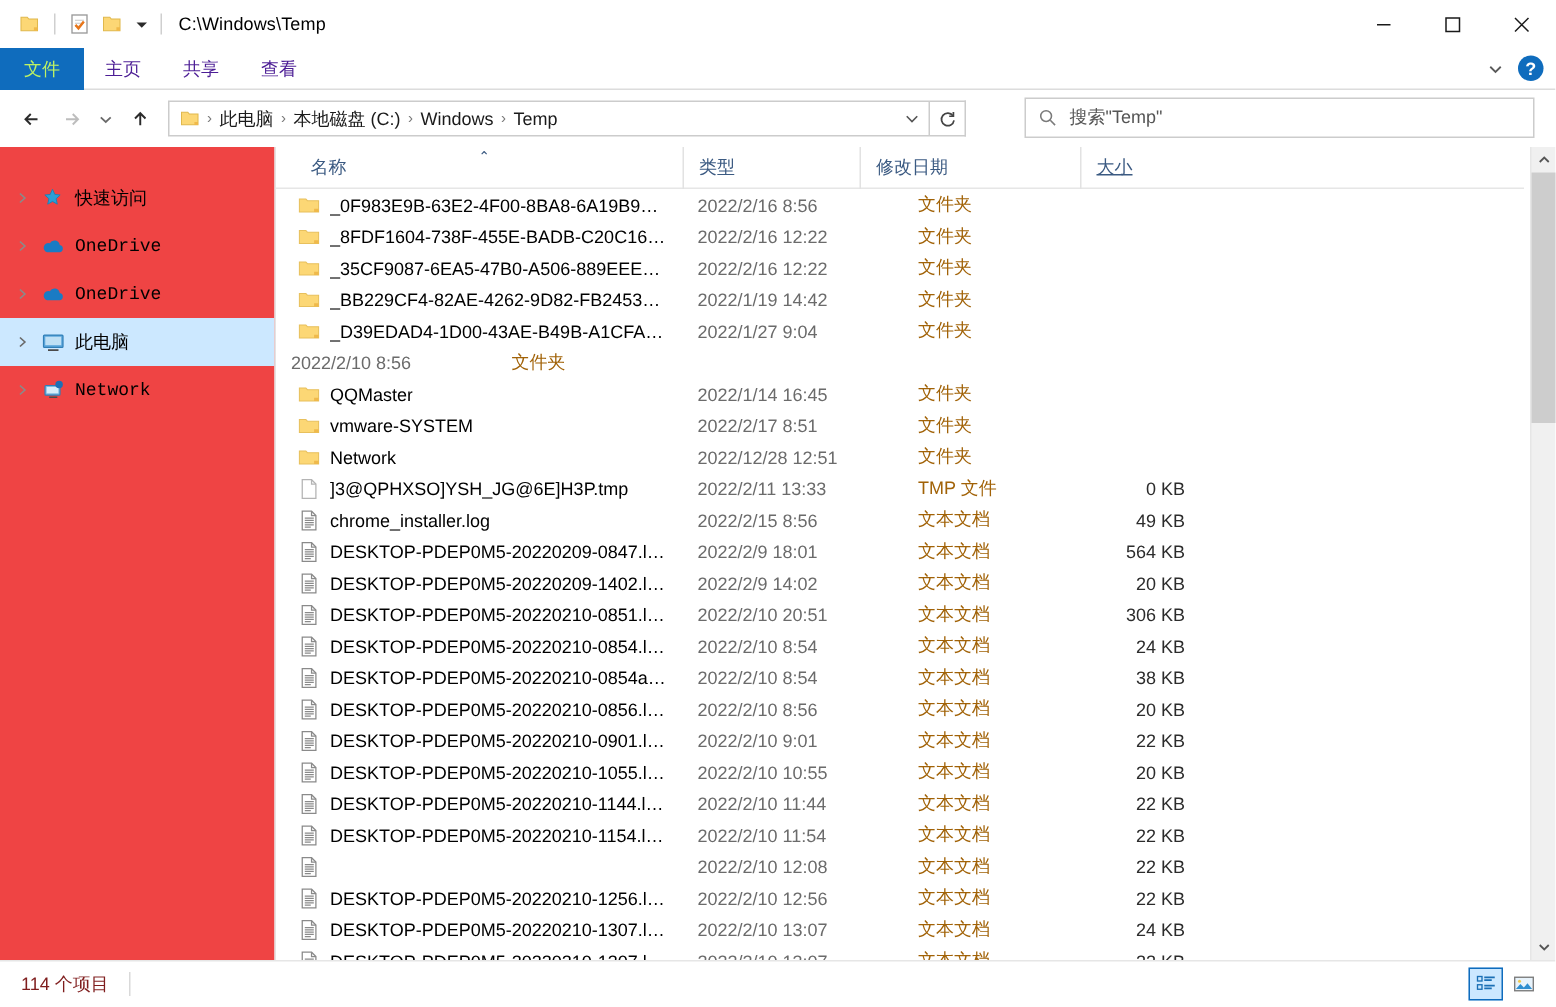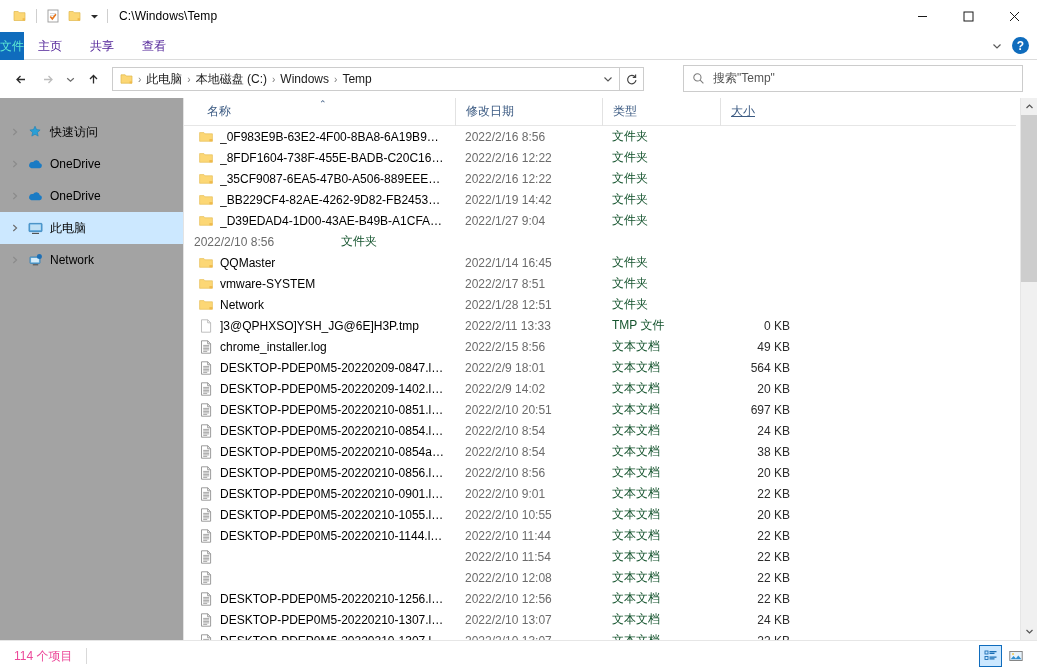--- a/index.html
+++ b/index.html
@@ -36,21 +36,21 @@
   
   .ribbon {
     position: absolute; top: 32px; left: 0; width: 1037px; height: 28px;
     background: #ffffff; display: flex; align-items: stretch;
     border-bottom: 1px solid #dcdcdc;
   }
   .rtab {
     display: flex; align-items: center; justify-content: center;
     font-size: 12px; color: #4c1d95; padding: 0 14px; height: 28px;
   }
-  .rtab.file { background: #0f6cbd; color: #5eead4; padding: 0 0; }
+  .rtab.file { background: #0f6cbd; color: #bef264; padding: 0 16px; }
   .ribbon-right { margin-left: auto; display: flex; align-items: center; gap: 6px; padding-right: 8px; }
   .help-circle {
     width: 17px; height: 17px; border-radius: 50%; background: #0f6cbd;
     color: #fff; font-size: 12px; font-weight: bold;
     display: flex; align-items: center; justify-content: center;
   }
 
   
   .addrbar {
     position: absolute; top: 61px; left: 0; width: 1037px; height: 36px;
@@ -77,21 +77,21 @@
   .searchbox {
     position: absolute; left: 683px; top: 65px; width: 340px; height: 27px;
     border: 1px solid #cccccc; background: #fff;
     display: flex; align-items: center; padding-left: 8px; gap: 8px;
   }
   .search-ph { font-size: 12px; color: #555; }
 
   
   .sidebar {
     position: absolute; top: 98px; left: 0; width: 183px; height: 542px;
-    background: #a3a3a3; padding-top: 18px; overflow: hidden;
+    background: #ef4444; padding-top: 18px; overflow: hidden; font-family: Liberation Mono, monospace;
   }
   .side-item {
     height: 32px; display: flex; align-items: center; padding-left: 6px; gap: 0;
   }
   .side-item.selected { background: #cce8ff; }
   .side-arrow {
     width: 18px; height: 32px; display: flex; align-items: center; justify-content: center;
     color: #8a8a8a; font-size: 9px;
   }
   .side-icon { width: 22px; display: flex; align-items: center; justify-content: center; }
@@ -125,21 +125,21 @@
   }
 
   .rows { position: relative; }
   .row {
     height: 21px; display: flex; align-items: center; white-space: nowrap;
   }
   .cell { font-size: 12px; display: flex; align-items: center; overflow: hidden; }
   .cell.name { width: 271px; padding-left: 14px; gap: 6px; color: #000; }
   .cell.name .txt { overflow: hidden; text-overflow: ellipsis; white-space: nowrap; }
   .cell.date { width: 147px; padding-left: 10px; color: #6b6b6b; }
-  .cell.type { width: 118px; padding-left: 10px; color: #14532d; }
+  .cell.type { width: 118px; padding-left: 10px; color: #a16207; }
   .cell.size { width: 80px; padding-right: 10px; color: #2c2c2c; justify-content: flex-end; }
 
   
   .ficon { width: 16px; height: 16px; flex: 0 0 16px; position: relative; }
 
   
   .scrollbar {
     position: absolute; right: 0; top: 98px; width: 17px; height: 542px;
     background: #f0f0f0; border-left: 1px solid #e6e6e6;
   }
@@ -152,21 +152,21 @@
     position: absolute; top: 17px; left: 0; width: 17px; height: 167px;
     background: #cdcdcd;
   }
 
   
   .statusbar {
     position: absolute; left: 0; bottom: 0; width: 1037px; height: 31px;
     background: #ffffff; border-top: 1px solid #e6e6e6;
     display: flex; align-items: center;
   }
-  .status-text { font-size: 12px; color: #ec4899; padding-left: 14px; text-align: right; }
+  .status-text { font-size: 12px; color: #7f1d1d; padding-left: 14px; text-align: right; }
   .status-sep { width: 1px; height: 16px; background: #d9d9d9; margin-left: 14px; }
   .view-btns { margin-left: auto; display: flex; gap: 2px; padding-right: 10px; }
   .vbtn {
     width: 23px; height: 22px; display: flex; align-items: center; justify-content: center;
     border: 1px solid transparent;
   }
   .vbtn.active { background: #cce8ff; border-color: #0f6cbd; }
 </style>
 </head>
 <body>
@@ -379,26 +379,26 @@
   </div>
 
   <div class="vsplit"></div>
 
   <div class="listarea">
     <div class="colhead">
       <div class="col name">
         <span class="sortmark">⌃</span>
         <span>名称</span>
       </div>
+      <div class="col type">
+        <span>类型</span>
+      </div>
       <div class="col date">
         <span>修改日期</span>
       </div>
-      <div class="col type">
-        <span>类型</span>
-      </div>
       <div class="col size">
         <span>大小</span>
       </div>
     </div>
     <div class="rows" id="rows">
         <div class="row">
           <div class="cell name">
             <span class="ficon"><svg width="16" height="16" viewBox="0 0 16 16">
                 <path d="M1.6 3.6h4.3l1 1.2h7.5v7.5H1.6z" fill="#fcd775" stroke="#e8c05c" stroke-width="0.7"></path>
                 <path d="M11.4 10.1h3v2.2h-3z" fill="#efb94b"></path>
@@ -487,21 +487,21 @@
           <div class="cell size"></div>
         </div>
         <div class="row">
           <div class="cell name">
             <span class="ficon"><svg width="16" height="16" viewBox="0 0 16 16">
                 <path d="M1.6 3.6h4.3l1 1.2h7.5v7.5H1.6z" fill="#fcd775" stroke="#e8c05c" stroke-width="0.7"></path>
                 <path d="M11.4 10.1h3v2.2h-3z" fill="#efb94b"></path>
               </svg></span>
             <span class="txt">Network</span>
           </div>
-          <div class="cell date">2022/1/28 12:51</div>
+          <div class="cell date">2022/12/28 12:51</div>
           <div class="cell type">文件夹</div>
           <div class="cell size"></div>
         </div>
         <div class="row">
           <div class="cell name">
             <span class="ficon"><svg width="16" height="16" viewBox="0 0 16 16">
                 <path d="M3.5 1.8h6.2L12.6 4.7v9.5H3.5z" fill="#ffffff" stroke="#b4b4b4" stroke-width="0.85"></path>
                 <path d="M9.7 1.8v3h2.9" fill="none" stroke="#b4b4b4" stroke-width="0.85"></path>
               </svg></span>
             <span class="txt">]3@QPHXSO]YSH_JG@6E]H3P.tmp</span>
@@ -553,21 +553,21 @@
           <div class="cell name">
             <span class="ficon"><svg width="16" height="16" viewBox="0 0 16 16">
                 <path d="M3.5 1.8h6.2L12.6 4.7v9.5H3.5z" fill="#ffffff" stroke="#8a8a8a" stroke-width="0.85"></path>
                 <path d="M9.7 1.8v3h2.9" fill="none" stroke="#8a8a8a" stroke-width="0.85"></path>
                 <path d="M5.2 6.4h6M5.2 7.9h6M5.2 9.4h6M5.2 10.9h6M5.2 12.4h4" stroke="#8a8a8a" stroke-width="0.75"></path>
               </svg></span>
             <span class="txt">DESKTOP-PDEP0M5-20220210-0851.l…</span>
           </div>
           <div class="cell date">2022/2/10 20:51</div>
           <div class="cell type">文本文档</div>
-          <div class="cell size">697 KB</div>
+          <div class="cell size">306 KB</div>
         </div>
         <div class="row">
           <div class="cell name">
             <span class="ficon"><svg width="16" height="16" viewBox="0 0 16 16">
                 <path d="M3.5 1.8h6.2L12.6 4.7v9.5H3.5z" fill="#ffffff" stroke="#8a8a8a" stroke-width="0.85"></path>
                 <path d="M9.7 1.8v3h2.9" fill="none" stroke="#8a8a8a" stroke-width="0.85"></path>
                 <path d="M5.2 6.4h6M5.2 7.9h6M5.2 9.4h6M5.2 10.9h6M5.2 12.4h4" stroke="#8a8a8a" stroke-width="0.75"></path>
               </svg></span>
             <span class="txt">DESKTOP-PDEP0M5-20220210-0854.l…</span>
           </div>
@@ -640,20 +640,21 @@
           <div class="cell type">文本文档</div>
           <div class="cell size">22 KB</div>
         </div>
         <div class="row">
           <div class="cell name">
             <span class="ficon"><svg width="16" height="16" viewBox="0 0 16 16">
                 <path d="M3.5 1.8h6.2L12.6 4.7v9.5H3.5z" fill="#ffffff" stroke="#8a8a8a" stroke-width="0.85"></path>
                 <path d="M9.7 1.8v3h2.9" fill="none" stroke="#8a8a8a" stroke-width="0.85"></path>
                 <path d="M5.2 6.4h6M5.2 7.9h6M5.2 9.4h6M5.2 10.9h6M5.2 12.4h4" stroke="#8a8a8a" stroke-width="0.75"></path>
               </svg></span>
+            <span class="txt">DESKTOP-PDEP0M5-20220210-1154.l…</span>
           </div>
           <div class="cell date">2022/2/10 11:54</div>
           <div class="cell type">文本文档</div>
           <div class="cell size">22 KB</div>
         </div>
         <div class="row">
           <div class="cell name">
             <span class="ficon"><svg width="16" height="16" viewBox="0 0 16 16">
                 <path d="M3.5 1.8h6.2L12.6 4.7v9.5H3.5z" fill="#ffffff" stroke="#8a8a8a" stroke-width="0.85"></path>
                 <path d="M9.7 1.8v3h2.9" fill="none" stroke="#8a8a8a" stroke-width="0.85"></path>

